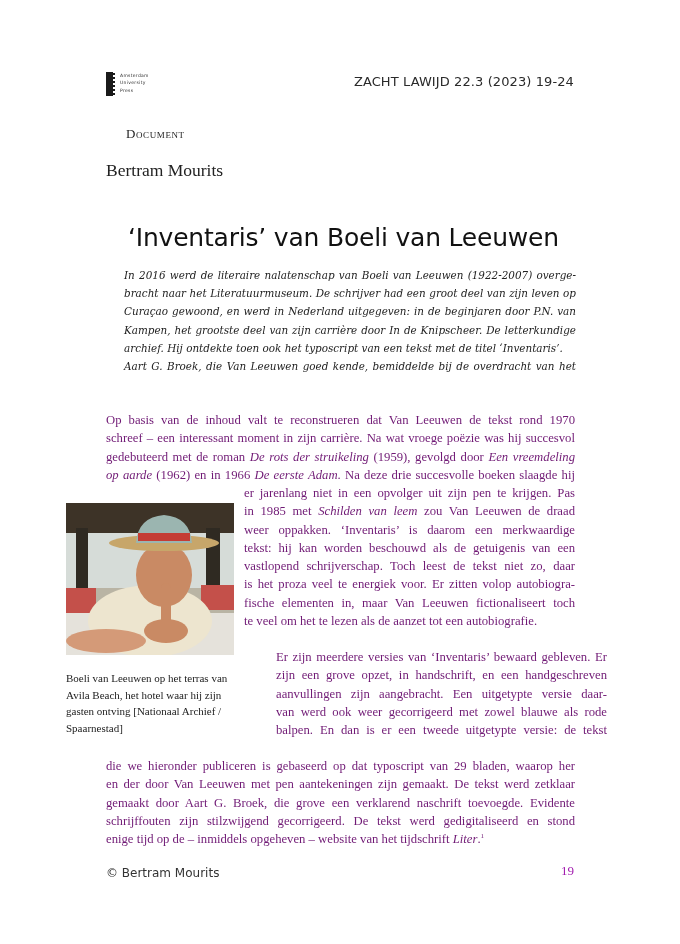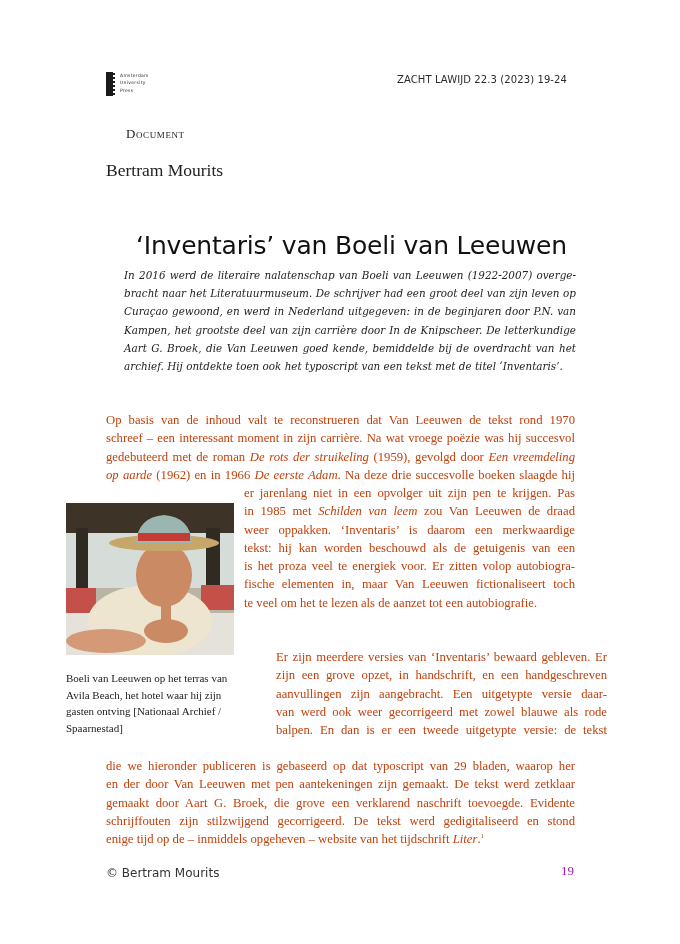--- a/index.html
+++ b/index.html
@@ -7,32 +7,32 @@
   .abs { position: absolute; }
 
   
   .logo { left: 106px; top: 72px; width: 60px; height: 24px; }
   .logo-bar { position: absolute; left: 0; top: 0; width: 7px; height: 24px; background: #1a1a1a; }
   .logo-bar:after {
     content: ""; position: absolute; right: -2px; top: 1px; width: 2px; height: 22px;
     background: repeating-linear-gradient(to bottom, #1a1a1a 0 2px, transparent 2px 4px);
   }
   .logo-text { position: absolute; left: 14px; top: 0; font-family: "DejaVu Sans", sans-serif; font-size: 4.5px; line-height: 7.4px; color: #333; letter-spacing: 0.3px; }
-  .journal-ref { right: 113px; top: 74px; font-family: "DejaVu Sans", sans-serif; font-size: 10px; color: #2a2a2a; letter-spacing: 0.1px; }
+  .journal-ref { right: 106px; top: 74px; font-family: "DejaVu Sans", sans-serif; font-size: 13px; color: #2a2a2a; letter-spacing: 0.1px; }
 
   .kicker { left: 106px; top: 126px; font-family: "Liberation Serif", serif; font-size: 13px; color: #222; font-variant: small-caps; letter-spacing: 0.6px; margin-left: 20px; }
   .author { left: 106px; top: 160px; font-family: "Liberation Serif", serif; font-size: 17.5px; color: #222; }
 
   .title { left: 124px; top: 219px; font-family: "DejaVu Sans", sans-serif; font-size: 25px; color: #111; letter-spacing: -0.2px; white-space: nowrap; }
 
   .abstract { left: 124px; top: 266px; width: 452px; font-family: "DejaVu Serif", serif; font-style: italic; font-size: 10.4px; line-height: 18.2px; color: #222; text-align: justify; }
   .abstract .ln { display: block; white-space: nowrap; text-align-last: justify; }
   .abstract .ln.last { text-align-last: left; }
 
-  .body-text { font-family: "Liberation Serif", serif; font-size: 12.7px; line-height: 18.3px; color: #c2410c; }
+  .body-text { font-family: "Liberation Serif", serif; font-size: 12.7px; line-height: 18.3px; color: #701a75; }
   .body-text .ln { display: block; white-space: nowrap; text-align: justify; text-align-last: justify; }
   .body-text .ln.last { text-align-last: left; }
 
   .p1a { left: 106px; top: 411px; width: 469px; }
   .p1b { left: 244px; top: 484px; width: 331px; }
   .p2a { left: 244px; top: 648px; width: 331px; margin-left: 32px; }
   .p2b { left: 106px; top: 757px; width: 469px; }
 
   .photo { left: 66px; top: 503px; width: 168px; height: 152px; overflow: hidden; background: #7a6e5d; }
   .caption { left: 66px; top: 670px; width: 170px; font-family: Liberation Serif, serif; font-size: 11px; line-height: 16.5px; color: #222; }
@@ -50,42 +50,43 @@
     <div>Amsterdam</div>
     <div>University</div>
     <div>Press</div>
   </div>
 </div>
 <div class="abs journal-ref">ZACHT LAWIJD 22.3 (2023) 19-24</div>
 
 <div class="abs kicker">Document</div>
 <div class="abs author">Bertram Mourits</div>
 
-<h1 class="abs title" style="margin:12px;font-weight:normal;">‘Inventaris’ van Boeli van Leeuwen</h1>
+<h1 class="abs title" style="margin:4px;font-weight:normal;">‘Inventaris’ van Boeli van Leeuwen</h1>
 
 <div class="abs abstract">
   <span class="ln">In 2016 werd de literaire nalatenschap van Boeli van Leeuwen (1922-2007) overge-</span>
   <span class="ln">bracht naar het Literatuurmuseum. De schrijver had een groot deel van zijn leven op</span>
   <span class="ln">Curaçao gewoond, en werd in Nederland uitgegeven: in de beginjaren door P.N. van</span>
   <span class="ln">Kampen, het grootste deel van zijn carrière door In de Knipscheer. De letterkundige</span>
+  <span class="ln last">archief. Hij ontdekte toen ook het typoscript van een tekst met de titel ‘Inventaris’.</span>
   <span class="ln">Aart G. Broek, die Van Leeuwen goed kende, bemiddelde bij de overdracht van het</span>
-  <span class="ln last">archief. Hij ontdekte toen ook het typoscript van een tekst met de titel ‘Inventaris’.</span>
 </div>
 
 <div class="abs body-text p1a">
     <span class="ln"><span>Op basis van de inhoud valt te reconstrueren dat Van Leeuwen de tekst rond 1970</span></span>
     <span class="ln"><span>schreef – een interessant moment in zijn carrière. Na wat vroege poëzie was hij succesvol</span></span>
     <span class="ln"><span>gedebuteerd met de roman </span><em>De rots der struikeling</em><span> (1959), gevolgd door </span><em>Een vreemdeling</em></span>
     <span class="ln"><em>op aarde</em><span> (1962) en in 1966 </span><em>De eerste Adam</em><span>. Na deze drie succesvolle boeken slaagde hij</span></span>
   </div>
 <div class="abs body-text p1b">
     <span class="ln"><span>er jarenlang niet in een opvolger uit zijn pen te krijgen. Pas</span></span>
     <span class="ln"><span>in 1985 met </span><em>Schilden van leem</em><span> zou Van Leeuwen de draad</span></span>
     <span class="ln"><span>weer oppakken. ‘Inventaris’ is daarom een merkwaardige</span></span>
     <span class="ln"><span>tekst: hij kan worden beschouwd als de getuigenis van een</span></span>
+    <span class="ln"><span>vastlopend schrijverschap. Toch leest de tekst niet zo, daar</span></span>
     <span class="ln"><span>is het proza veel te energiek voor. Er zitten volop autobiogra-</span></span>
     <span class="ln"><span>fische elementen in, maar Van Leeuwen fictionaliseert toch</span></span>
     <span class="ln last"><span>te veel om het te lezen als de aanzet tot een autobiografie.</span></span>
   </div>
 
 <div class="abs photo">
   <svg width="168" height="152" viewBox="0 0 168 152">
     <rect x="0" y="0" width="168" height="152" fill="#b9b4a4"></rect>
     <rect x="0" y="0" width="168" height="30" fill="#3d3327"></rect>
     <rect x="0" y="30" width="168" height="55" fill="#d6dcd8"></rect>

